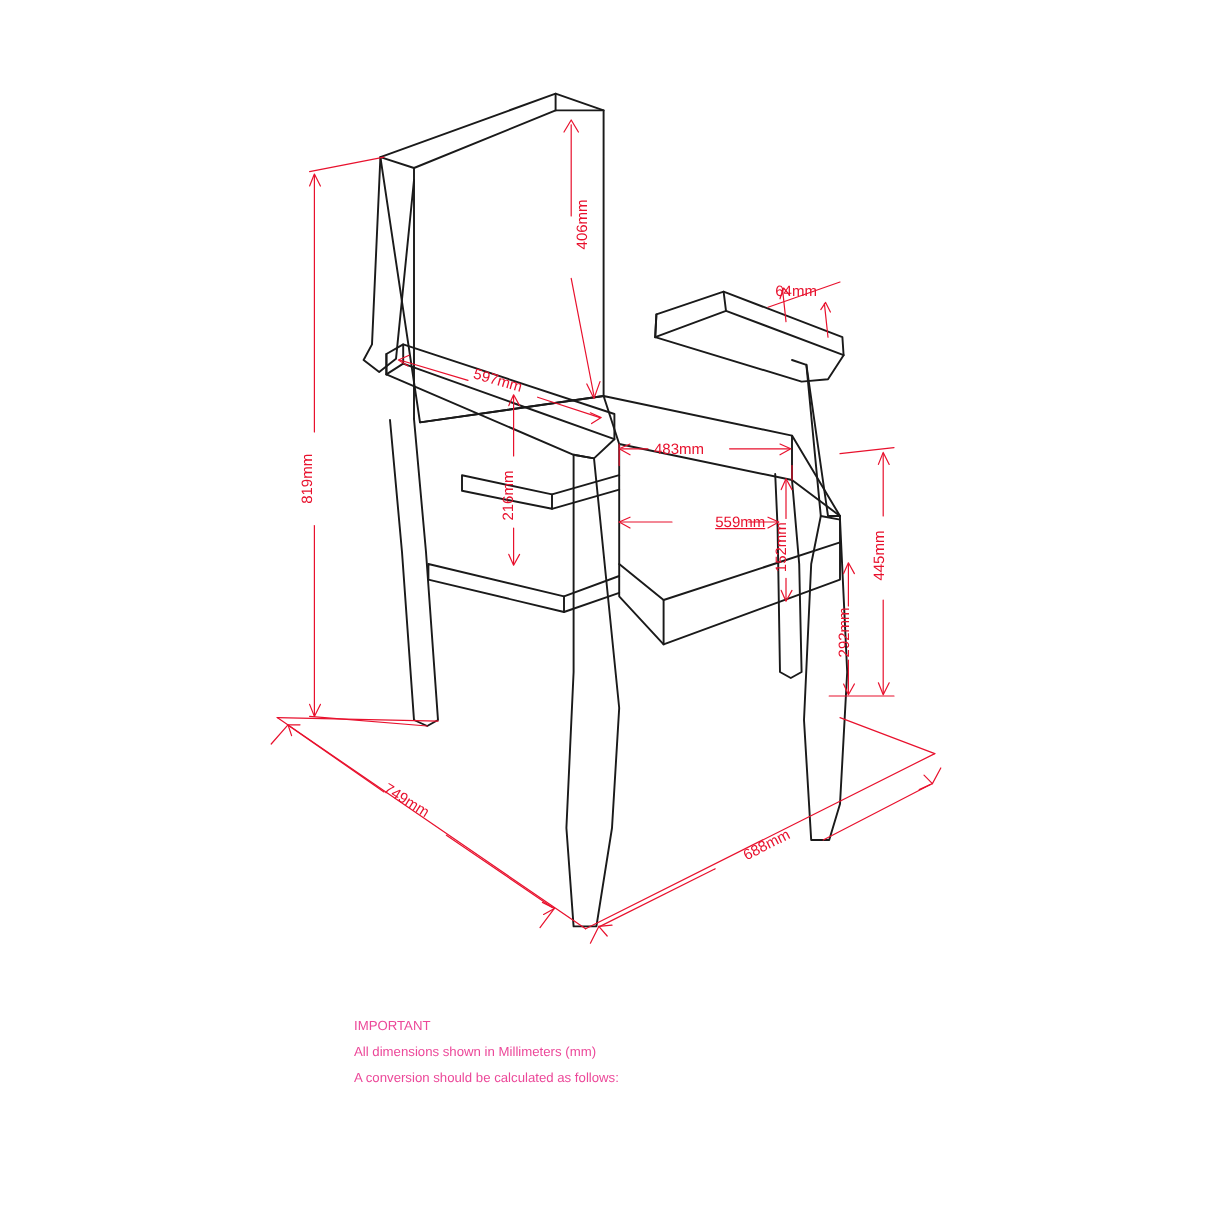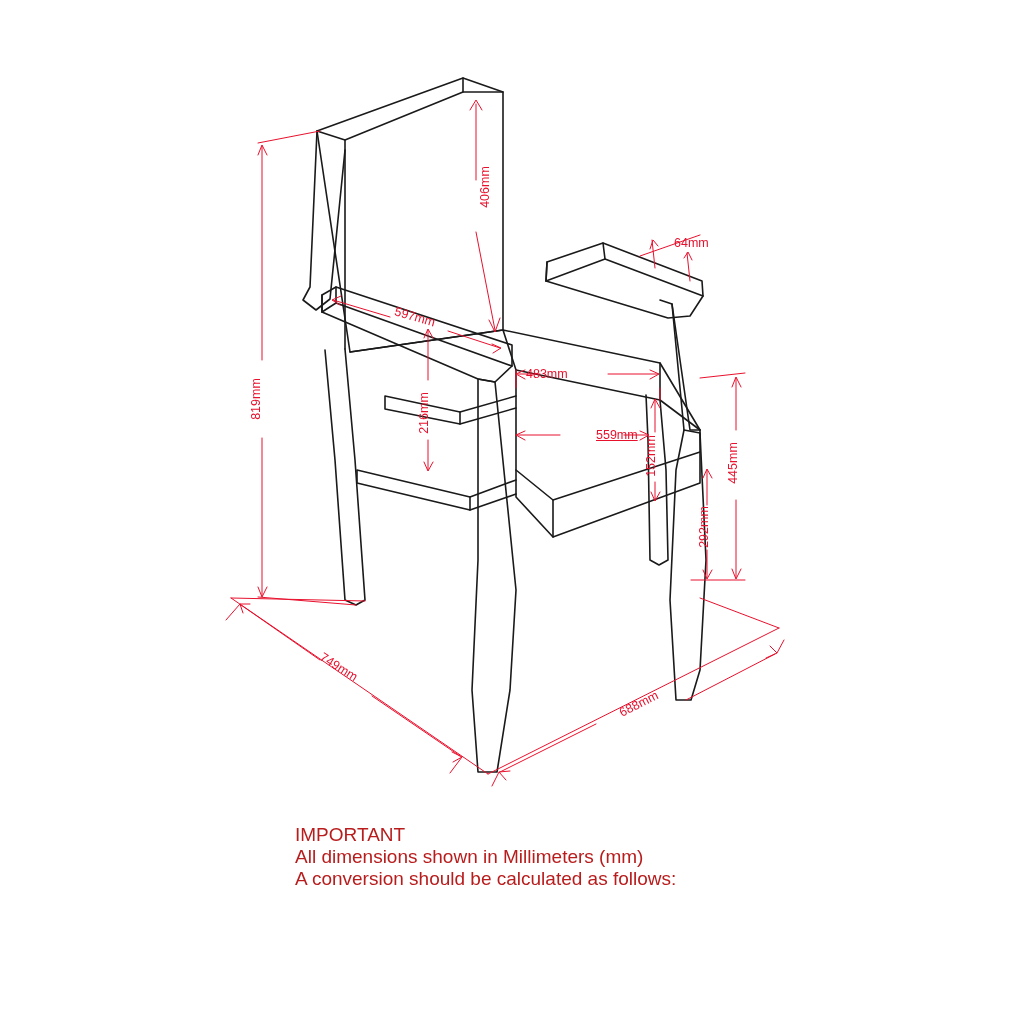--- a/index.html
+++ b/index.html
@@ -34,23 +34,23 @@
     font-family: "Liberation Sans", sans-serif;
     white-space: nowrap;
     letter-spacing: 0px;
   }
   .vert {
     transform: rotate(-90deg);
   }
   .notes {
     position: absolute;
     left: 295px;
-    top: 824px;
-    color: #b91c1c;
-    font-size: 19px;
+    top: 844px;
+    color: #ec4899;
+    font-size: 11px;
     line-height: 22px;
     font-family: "Liberation Sans", sans-serif;
   }
   .notes div {
     white-space: nowrap;
   }
 </style>
 </head>
 <body>
 
@@ -177,23 +177,23 @@
         <path d="M686 700 L775 654"></path>
         <path d="M510 771 L499 772 L506 780"></path>
         <path d="M766 658 L777 653 L770 646"></path>
         <path d="M499 772 L492 786"></path>
         <path d="M777 653 L784 640"></path>
       </g>
     </g>
   </svg>
 
   <div class="dim-label vert" style="left:464px; top:180px;">406mm</div>
-  <div class="dim-label" style="left:646px; top:236px;margin-left:28px;">64mm</div>
+  <div class="dim-label" style="left:646px; top:236px;">64mm</div>
   <div class="dim-label" style="left:394px; top:310px; transform: rotate(16deg);">597mm</div>
-  <div class="dim-label" style="left:526px; top:367px;">483mm</div>
+  <div class="dim-label" style="left:545px; top:367px;">483mm</div>
   <div class="dim-label" style="left:596px; top:428px;text-decoration:underline;">559mm</div>
   <div class="dim-label vert" style="left:235px; top:392px;">819mm</div>
   <div class="dim-label vert" style="left:403px; top:406px;">216mm</div>
   <div class="dim-label vert" style="left:630px; top:449px;">152mm</div>
   <div class="dim-label vert" style="left:712px; top:456px;">445mm</div>
   <div class="dim-label vert" style="left:683px; top:520px;">292mm</div>
   <div class="dim-label" style="left:318px; top:660px; transform: rotate(32deg);">749mm</div>
   <div class="dim-label" style="left:618px; top:697px; transform: rotate(-27deg);">688mm</div>
 
   <div class="notes">

